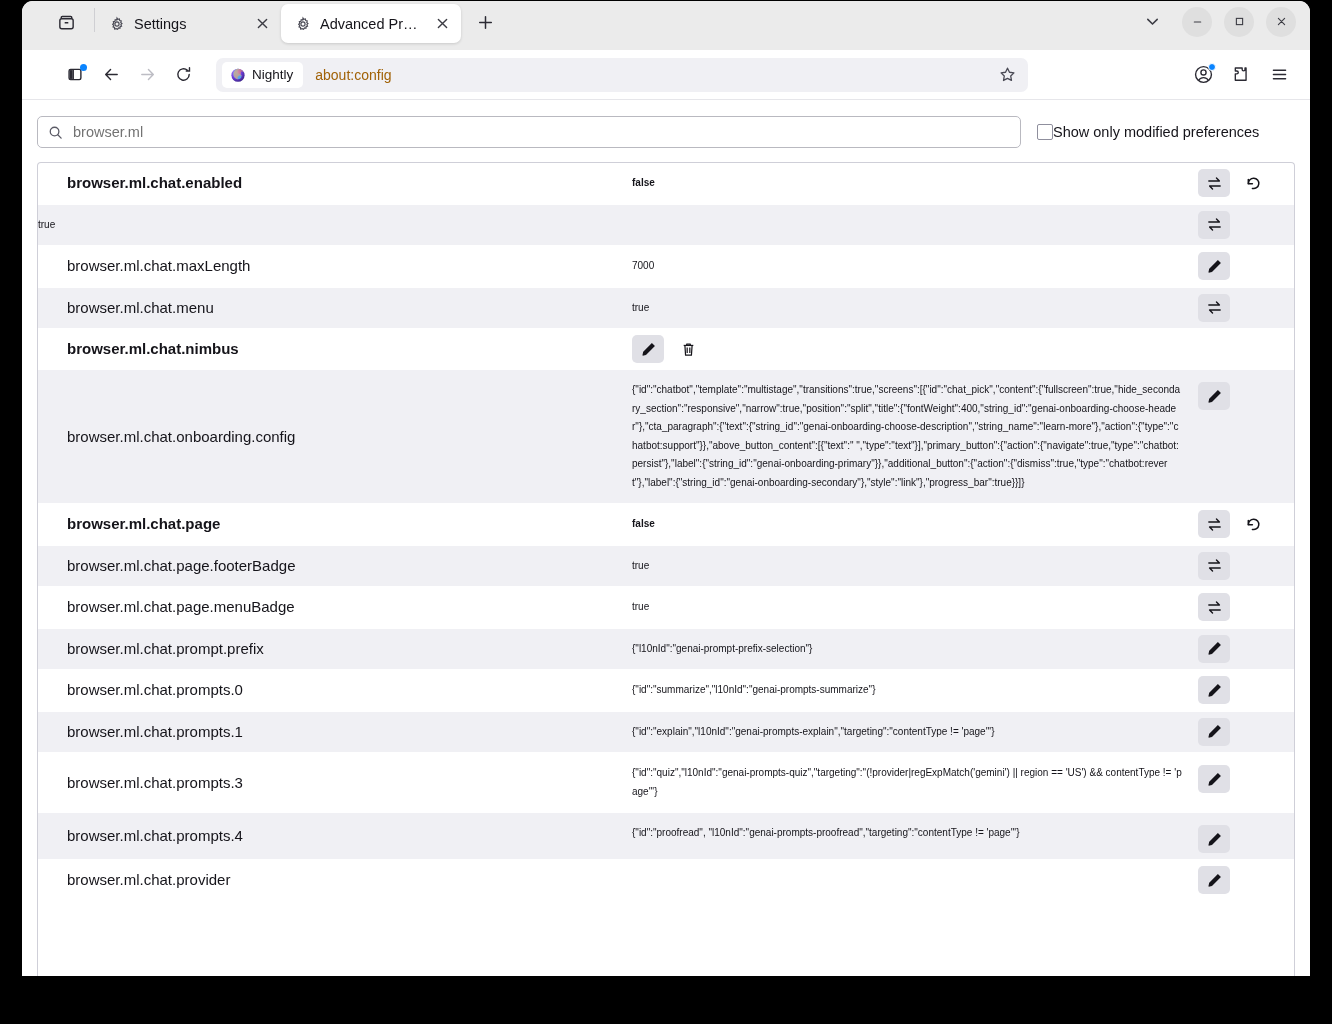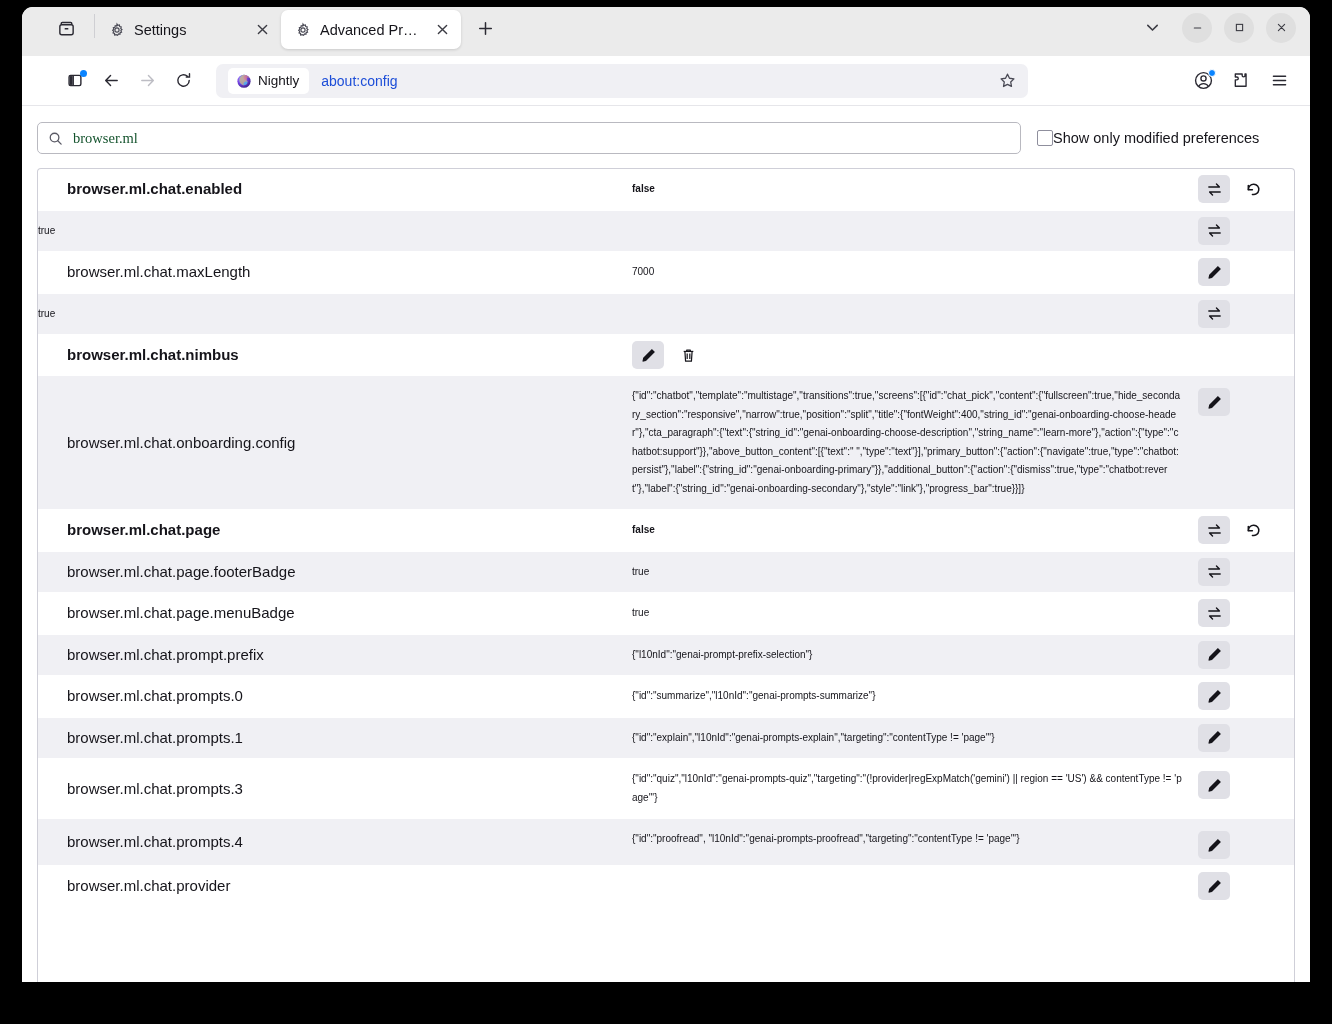--- a/index.html
+++ b/index.html
@@ -6,21 +6,21 @@
   html, body {
     width: 1332px; height: 1024px;
     background: #000000;
     font-family: "Liberation Sans", sans-serif;
     overflow: hidden;
   }
 
   
   #window {
     position: absolute;
-    left: 22px; top: 7px;
+    left: 22px; top: 1px;
     width: 1288px; height: 975px;
     background: #ffffff;
     border-radius: 11px 11px 0 0;
     overflow: hidden;
     display: flex;
     flex-direction: column;
   }
 
   
   #tabstrip {
@@ -129,33 +129,33 @@
     background: #0a84ff;
   }
   #urlbar {
     flex: 1 1 auto;
     height: 34px;
     background: #f0f0f4;
     border-radius: 7px;
     margin: 0 10px 0 14px;
     display: flex;
     align-items: center;
-    padding: 0 6px 0 12px;
+    padding: 0 6px 0 6px;
     max-width: 812px;
   }
   #nightly-chip {
     display: flex; align-items: center; gap: 6px;
     background: #ffffff;
     border-radius: 5px;
     height: 26px;
     padding: 0 10px 0 8px;
   }
   #nightly-label { font-size: 13.5px; color: #15141a; }
   #url-text {
-    font-size: 14px; color: #1d4ed8;
+    font-size: 14px; color: #a16207;
     margin-left: 12px;
     white-space: nowrap;
   }
   #bookmark-star {
     margin-left: auto;
     width: 30px; height: 30px;
     display: flex; align-items: center; justify-content: center;
     border-radius: 5px;
   }
   #navbar-right { display: flex; align-items: center; gap: 4px; margin-left: auto; }
@@ -194,22 +194,22 @@
     border-radius: 5px;
     display: flex;
     align-items: center;
     gap: 10px;
     padding: 0 10px;
     background: #fff;
     max-width: 984px;
   }
   #search-input {
     border: 0; outline: none; background: transparent;
-    font-family: Liberation Serif, serif;
-    font-size: 14.5px; color: #14532d;
+    font-family: Liberation Sans, sans-serif;
+    font-size: 14.5px; color: #737373;
     width: 100%;
   }
   #showmod {
     display: flex; align-items: center; 
     flex: 0 0 auto;
   }
   #showmod-box {
     width: 16px; height: 16px;
     border: 1px solid #8f8f9d;
     border-radius: 2px;
@@ -504,20 +504,21 @@
                 <svg width="17" height="17" viewBox="0 0 18 18" fill="#15141a">
                   <path d="M12.6 2.2 15.8 5.4 6.6 14.6 2.6 15.4 3.4 11.4 Z M11.7 4.6 13.4 6.3"></path>
                   <path d="M3.3 11.5 6.5 14.7 3 15.3 Z" fill="#15141a"></path>
                 </svg>
               </span>
             </div>
             <div class="abtn spacer"></div>
           </div>
         </div>
         <div class="prow alt">
+          <div class="pname">browser.ml.chat.menu</div>
           <div class="pval">true</div>
           <div class="pactions">
             <div class="abtn filled">
               <span>
                 <svg width="17" height="17" viewBox="0 0 18 18" fill="none" stroke="#15141a" stroke-width="1.5" stroke-linecap="round" stroke-linejoin="round">
                   <path d="M3 6.3 H14.2 L11.1 3.2"></path>
                   <path d="M15 11.7 H3.8 L6.9 14.8"></path>
                 </svg>
               </span>
             </div>

